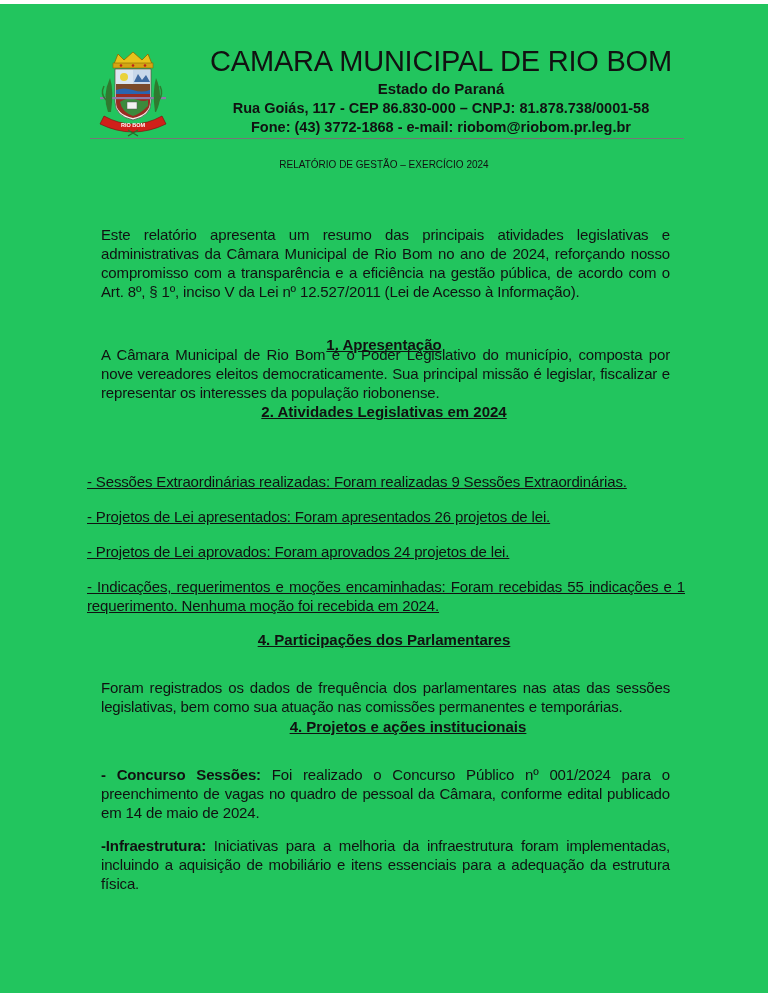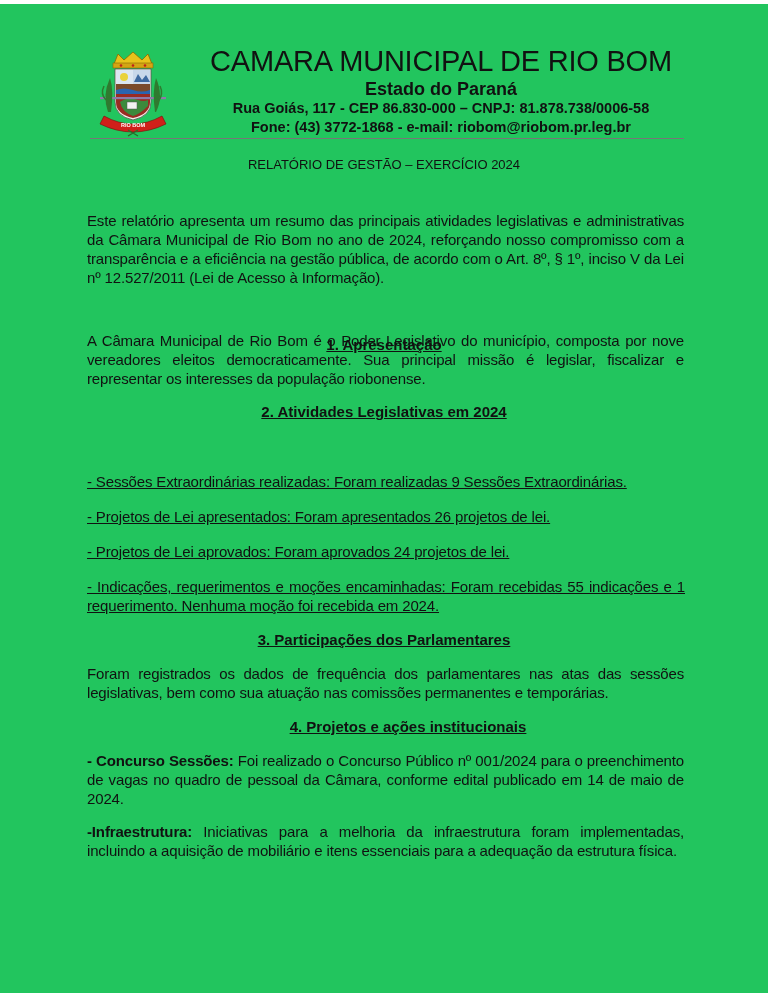--- a/index.html
+++ b/index.html
@@ -3,28 +3,28 @@
 <meta charset="utf-8">
 <style>
   html, body { margin: 0; padding: 0; background: #ffffff; }
   body { width: 768px; height: 993px; position: relative; overflow: hidden; color: #111; font-family: "Liberation Sans", sans-serif; }
   .page { position: absolute; left: 0; top: 4px; width: 768px; height: 993px; background: #22c55e; }
 
   .header { position: absolute; left: 88px; top: 40px; width: 596px; height: 96px; }
   .crest { position: absolute; left: 6px; top: 6px; width: 78px; height: 88px; }
   .head-text { position: absolute; left: 110px; top: 0; width: 486px; text-align: center; }
   .head-title { font-size: 29px; line-height: 34px; letter-spacing: -0.2px; color: #111; white-space: nowrap; }
-  .head-state { font-size: 18px; font-weight: bold; line-height: 20px; margin-top: 1px; }
+  .head-state { font-size: 15px; font-weight: bold; line-height: 20px; margin-top: 1px; }
   .head-line { font-size: 14.5px; font-weight: bold; line-height: 19px; white-space: nowrap; }
   .head-rule { position: absolute; left: 2px; top: 94px; width: 594px; height: 0; border-top: 1.5px solid #777; }
 
-  .doc-title { position: absolute; left: 0; width: 768px; top: 152px; text-align: center; font-size: 13px; line-height: 18px; }
+  .doc-title { position: absolute; left: 0; width: 768px; top: 152px; text-align: center; font-size: 10px; line-height: 18px; }
 
   .body { position: absolute; left: 87px; width: 597px; font-size: 15px; line-height: 19px; text-align: justify; letter-spacing: -0.15px; }
-  .body p { margin: 0; }
+  .body p { margin: 14px; }
   .sec-head { position: absolute; left: 0; width: 768px; text-align: center; font-weight: bold; font-size: 15px; line-height: 19px; text-decoration: underline; }
   .item { position: absolute; left: 87px; width: 600px; font-size: 15px; line-height: 19px; text-decoration: underline; letter-spacing: -0.15px; }
   .last-line { text-align-last: left; }
   b { font-weight: bold; }
 </style>
 </head>
 <body>
 
 <div class="page">
 
@@ -57,21 +57,21 @@
         <path d="M64 52 Q70 44 66 36" stroke="#2f7a2f" stroke-width="1.5" fill="none"></path>
 
         <path d="M10 66 Q39 82 68 66 L72 74 Q39 90 6 74 Z" fill="#d0201a" stroke="#7a0a0a" stroke-width="0.6"></path>
         <path d="M34 80 L44 86 M44 80 L34 86" stroke="#2a6a2a" stroke-width="1.4"></path>
         <text x="39" y="77" font-size="5.5" fill="#ffffff" text-anchor="middle" font-family="Liberation Sans, sans-serif" font-weight="bold">RIO BOM</text>
       </svg>
     </div>
     <div class="head-text">
       <div class="head-title">CAMARA MUNICIPAL DE RIO BOM</div>
       <div class="head-state">Estado do Paraná</div>
-      <div class="head-line">Rua Goiás, 117 - CEP 86.830-000 – CNPJ: 81.878.738/0006-58</div>
+      <div class="head-line">Rua Goiás, 117 - CEP 86.830-000 – CNPJ: 81.878.738/0001-58</div>
       <div class="head-line">Fone: (43) 3772-1868 - e-mail: riobom@riobom.pr.leg.br</div>
     </div>
     <div class="head-rule"></div>
   </div>
 
   <div class="doc-title">RELATÓRIO DE GESTÃO – EXERCÍCIO 2024</div>
 
   <div class="body" style="top:207px;">
     <p class="last-line">Este relatório apresenta um resumo das principais atividades legislativas e administrativas da Câmara Municipal de Rio Bom no ano de 2024, reforçando nosso compromisso com a transparência e a eficiência na gestão pública, de acordo com o Art. 8º, § 1º, inciso V da Lei nº 12.527/2011 (Lei de Acesso à Informação).</p>
   </div>
@@ -82,21 +82,21 @@
   </div>
 
   <div class="sec-head" style="top:398px;">2. Atividades Legislativas em 2024</div>
   <div class="item" style="top:468px;">- Sessões Extraordinárias realizadas: Foram realizadas 9 Sessões Extraordinárias.</div>
   <div class="item" style="top:503px;">- Projetos de Lei apresentados: Foram apresentados 26 projetos de lei.</div>
   <div class="item" style="top:538px;">- Projetos de Lei aprovados: Foram aprovados 24 projetos de lei.</div>
   <div class="item" style="top:573px; width:598px; text-align:justify;">
     <span class="last-line" style="display:block;">- Indicações, requerimentos e moções encaminhadas: Foram recebidas 55 indicações e 1 requerimento. Nenhuma moção foi recebida em 2024.</span>
   </div>
 
-  <div class="sec-head" style="top:626px;">3. Participações dos Parlamentares</div>
+  <div class="sec-head" style="top:626px;">4. Participações dos Parlamentares</div>
   <div class="body" style="top:660px;">
     <p class="last-line">Foram registrados os dados de frequência dos parlamentares nas atas das sessões legislativas, bem como sua atuação nas comissões permanentes e temporárias.</p>
   </div>
 
   <div class="sec-head" style="top:713px;padding-left:24px;">4. Projetos e ações institucionais</div>
 
   <div class="body" style="top:747px;">
     <p class="last-line"><b>- Concurso Sessões:</b><span> Foi realizado o Concurso Público nº 001/2024 para o preenchimento de vagas no quadro de pessoal da Câmara, conforme edital publicado em 14 de maio de 2024.</span></p>
   </div>
 

